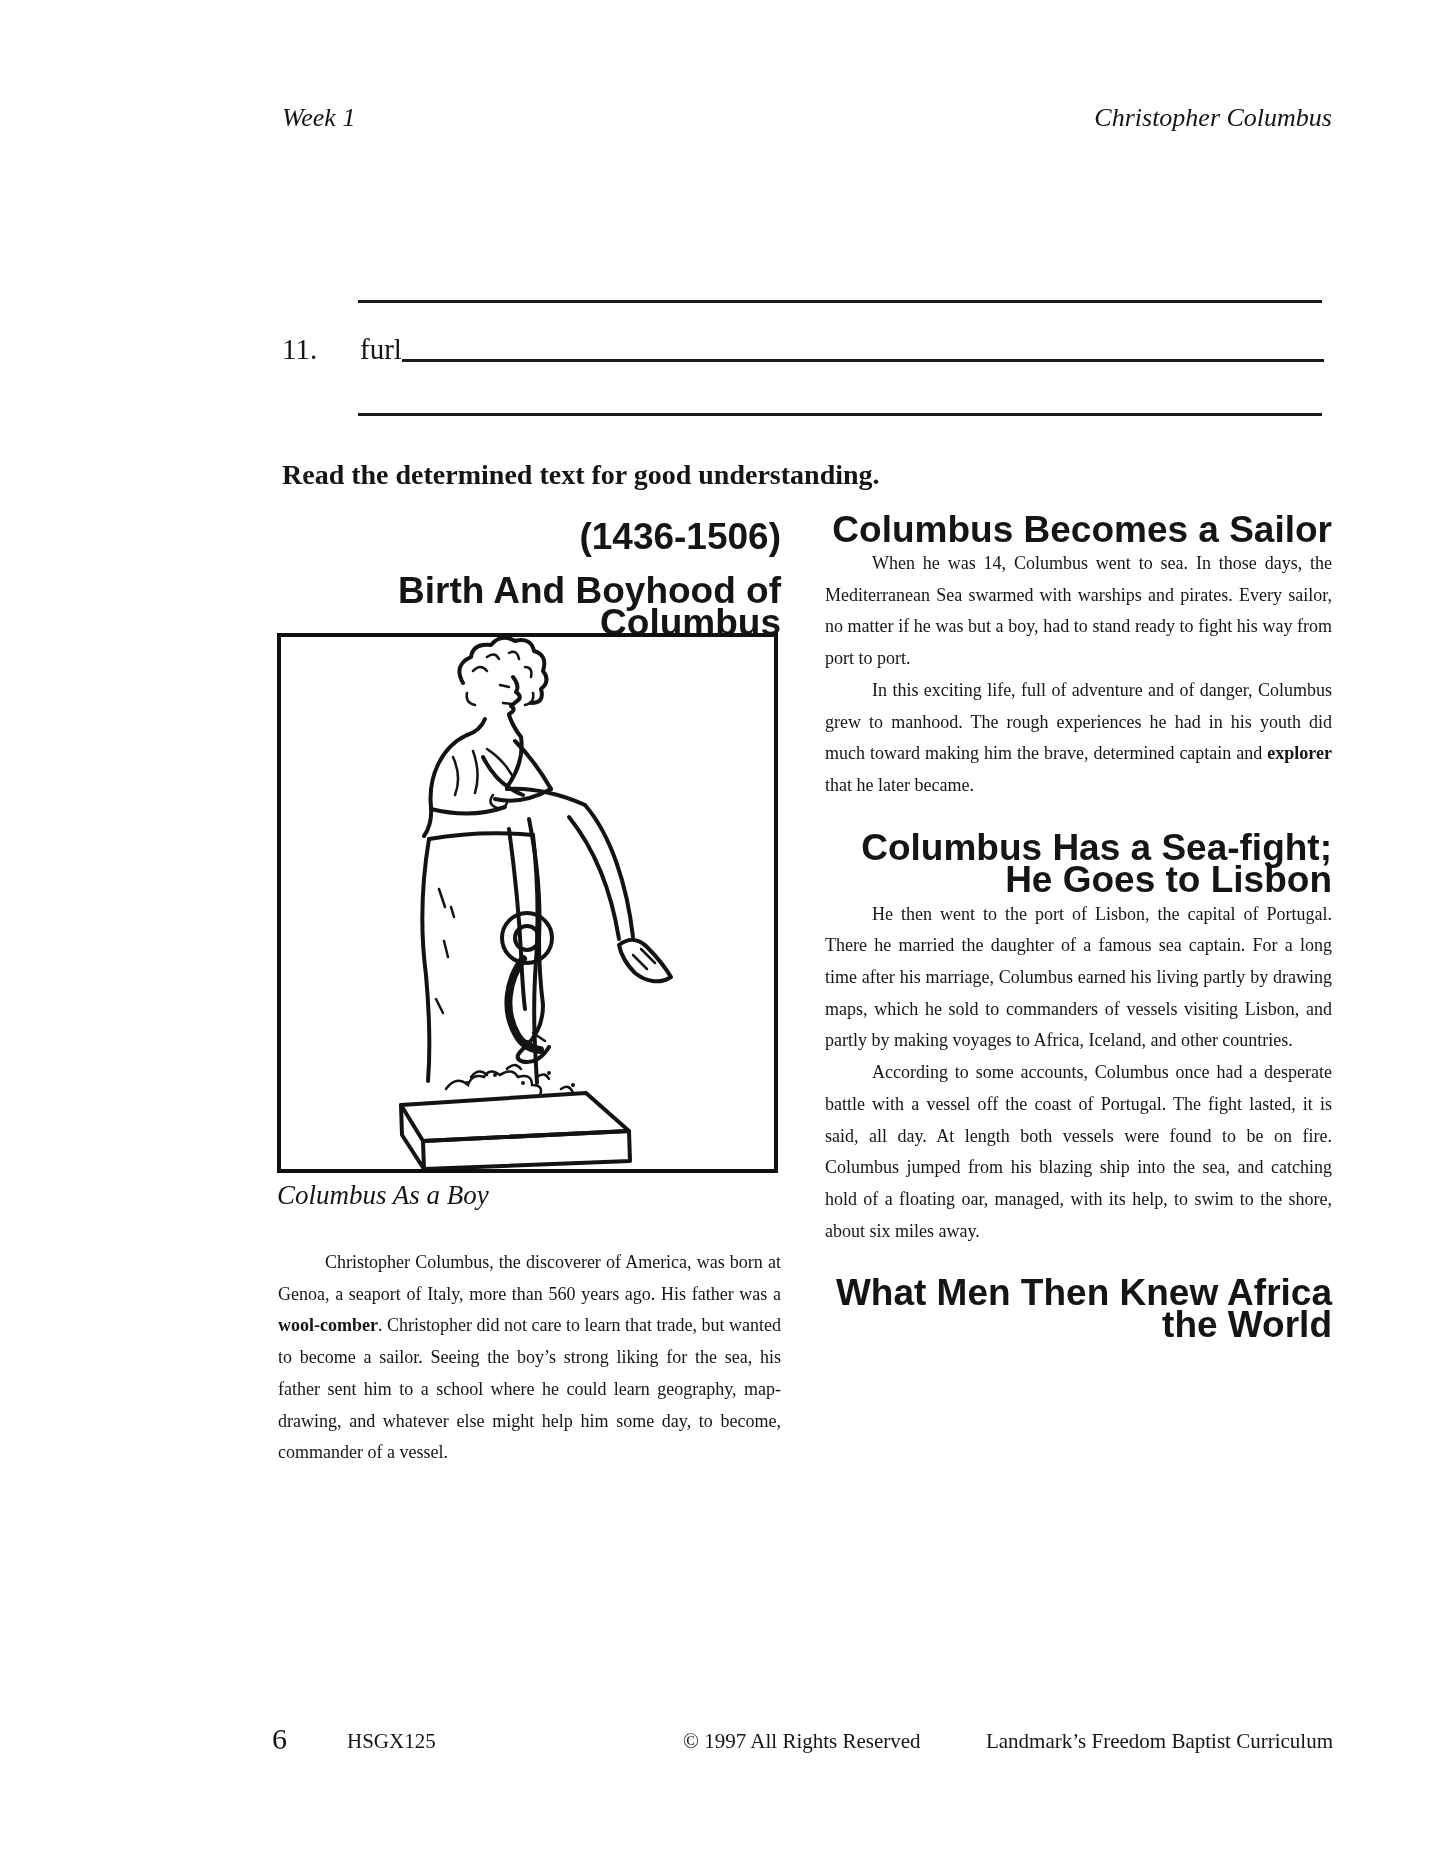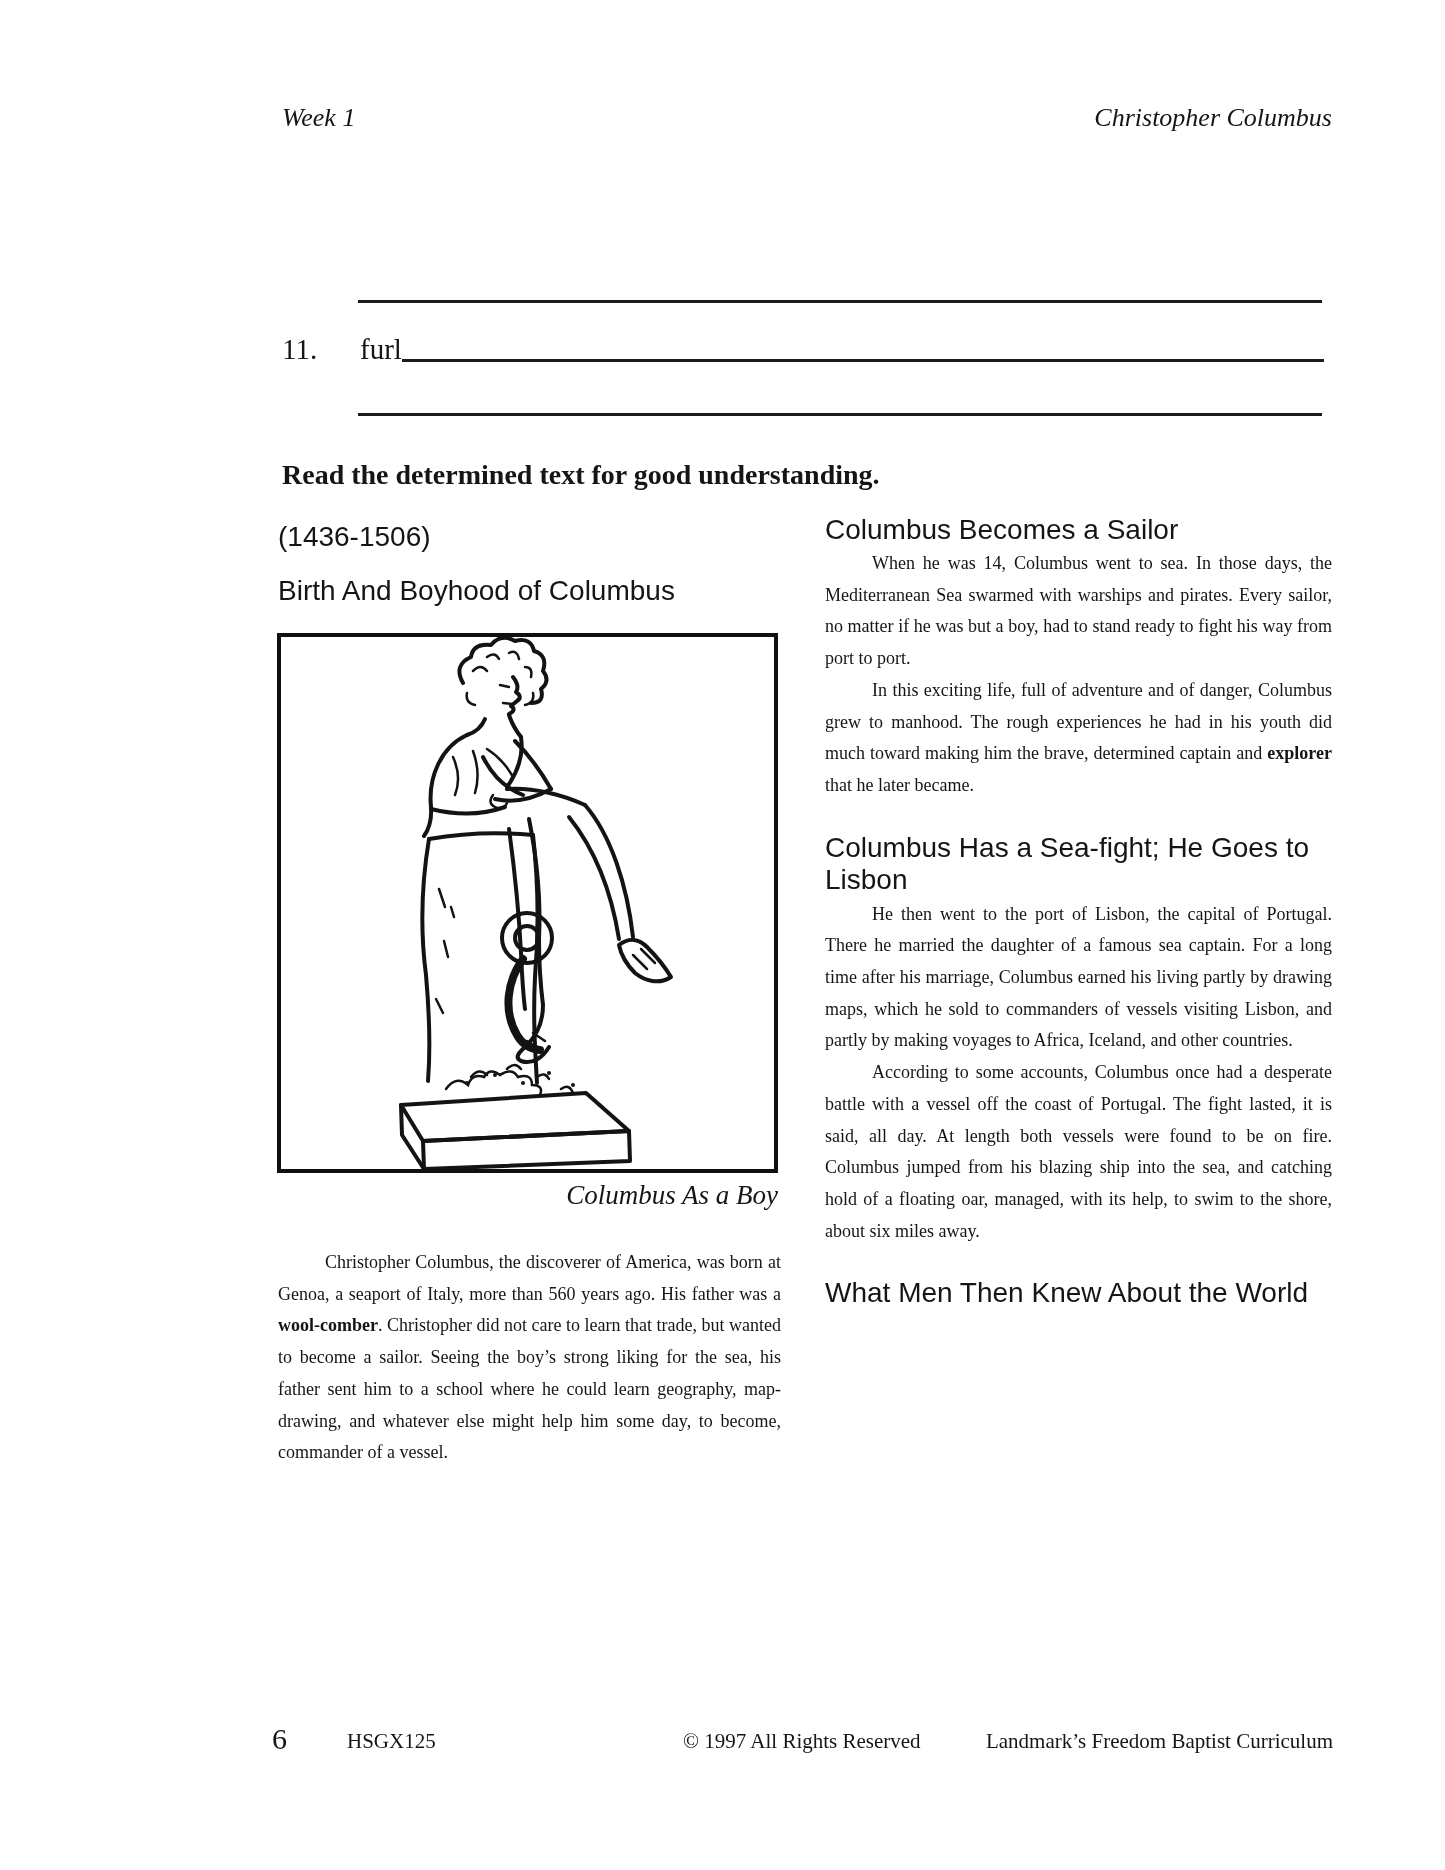--- a/index.html
+++ b/index.html
@@ -14,31 +14,31 @@
   .hdr-right{right:113px;}
   
   .vocab-row{position:absolute;left:282px;width:1042px;display:flex;font-size:29px;}
   .vocab-num{width:78px;flex:none;}
   .vocab-term{flex:none;}
   .vocab-fill{flex:1;border-bottom:3px solid #1c1c1c;margin-bottom:4px;}
   .blank-line{position:absolute;left:358px;width:964px;border-top:3px solid #1c1c1c;height:0;}
   
   .instruction{position:absolute;left:282px;top:459px;font-size:28px;font-weight:bold;}
   
-  .heading-sans{font-family:"Liberation Sans", sans-serif;font-weight:normal;
-                font-size:28px;line-height:32px;text-align:left;margin:0;}
+  .heading-sans{font-family:"Liberation Sans", sans-serif;font-weight:bold;
+                font-size:37px;line-height:32px;text-align:right;margin:0;}
   .body-par{font-size:18px;line-height:31.7px;text-align:justify;
             text-indent:47px;margin:0;}
   .lc-dates{position:absolute;left:278px;width:503px;top:521px;}
   .lc-title{position:absolute;left:278px;width:503px;top:575px;}
   .img-box{position:absolute;left:277px;top:633px;width:501px;height:540px;
            border:4px solid #101010;box-sizing:border-box;background:#fff;}
   .img-box svg{display:block;width:100%;height:100%;}
   .lc-caption{position:absolute;left:277px;width:501px;top:1180px;
-              font-style:italic;font-size:27px;text-align:right;}
+              font-style:italic;font-size:27px;text-align:left;}
   .lc-para{position:absolute;left:278px;width:503px;top:1247px;}
   .rc{position:absolute;left:825px;width:507px;top:514px;}
   .rc .heading-sans{margin:0 0 2px 0;}
   .rc .h-gap{margin-top:30px;margin-bottom:3px;}
   
   .ftr{position:absolute;font-size:21px;}
   .f-num{left:272px;top:1722px;font-size:30px;}
   .f-code{left:347px;top:1729px;}
   .f-copy{left:683px;top:1729px;}
   .f-pub{right:112px;top:1729px;}
@@ -128,21 +128,21 @@
 
   <div class="rc">
     <h3 class="heading-sans">Columbus Becomes a Sailor</h3>
     <p class="body-par"><span>When he was 14, Columbus went to sea.  In those days, the Mediterranean Sea swarmed with warships and pirates.  Every sailor, no matter if he was but a boy, had to stand ready to fight his way from port to port.</span></p>
     <p class="body-par"><span>In this exciting life, full of adventure and of danger, Columbus grew to manhood.  The rough experiences he had in his youth did much toward making him the brave, determined captain and </span><span style="font-weight: bold;">explorer</span><span> that he later became.</span></p>
 
     <h3 class="heading-sans h-gap">Columbus Has a Sea-fight; He Goes to Lisbon</h3>
     <p class="body-par"><span>He then went to the port of Lisbon, the capital of Portugal.  There he married the daughter of a famous sea captain.  For a long time after his marriage, Columbus earned his living partly by drawing maps, which he sold to commanders of vessels visiting Lisbon, and partly by making voyages to Africa, Iceland, and other countries.</span></p>
     <p class="body-par"><span>According to some accounts, Columbus once had a desperate battle with a vessel off the coast of Portugal.  The fight lasted, it is said, all day.  At length both vessels were found to be on fire.  Columbus jumped from his blazing ship into the sea, and catching hold of a floating oar, managed, with its help, to swim to the shore, about six miles away.</span></p>
 
-    <h3 class="heading-sans h-gap">What Men Then Knew About the World</h3>
+    <h3 class="heading-sans h-gap">What Men Then Knew Africa the World</h3>
   </div>
 
   <div class="ftr f-num">6</div>
   <div class="ftr f-code">HSGX125</div>
   <div class="ftr f-copy">© 1997 All Rights Reserved</div>
   <div class="ftr f-pub">Landmark’s Freedom Baptist Curriculum</div>
 
 </div>
 
 </body></html>

